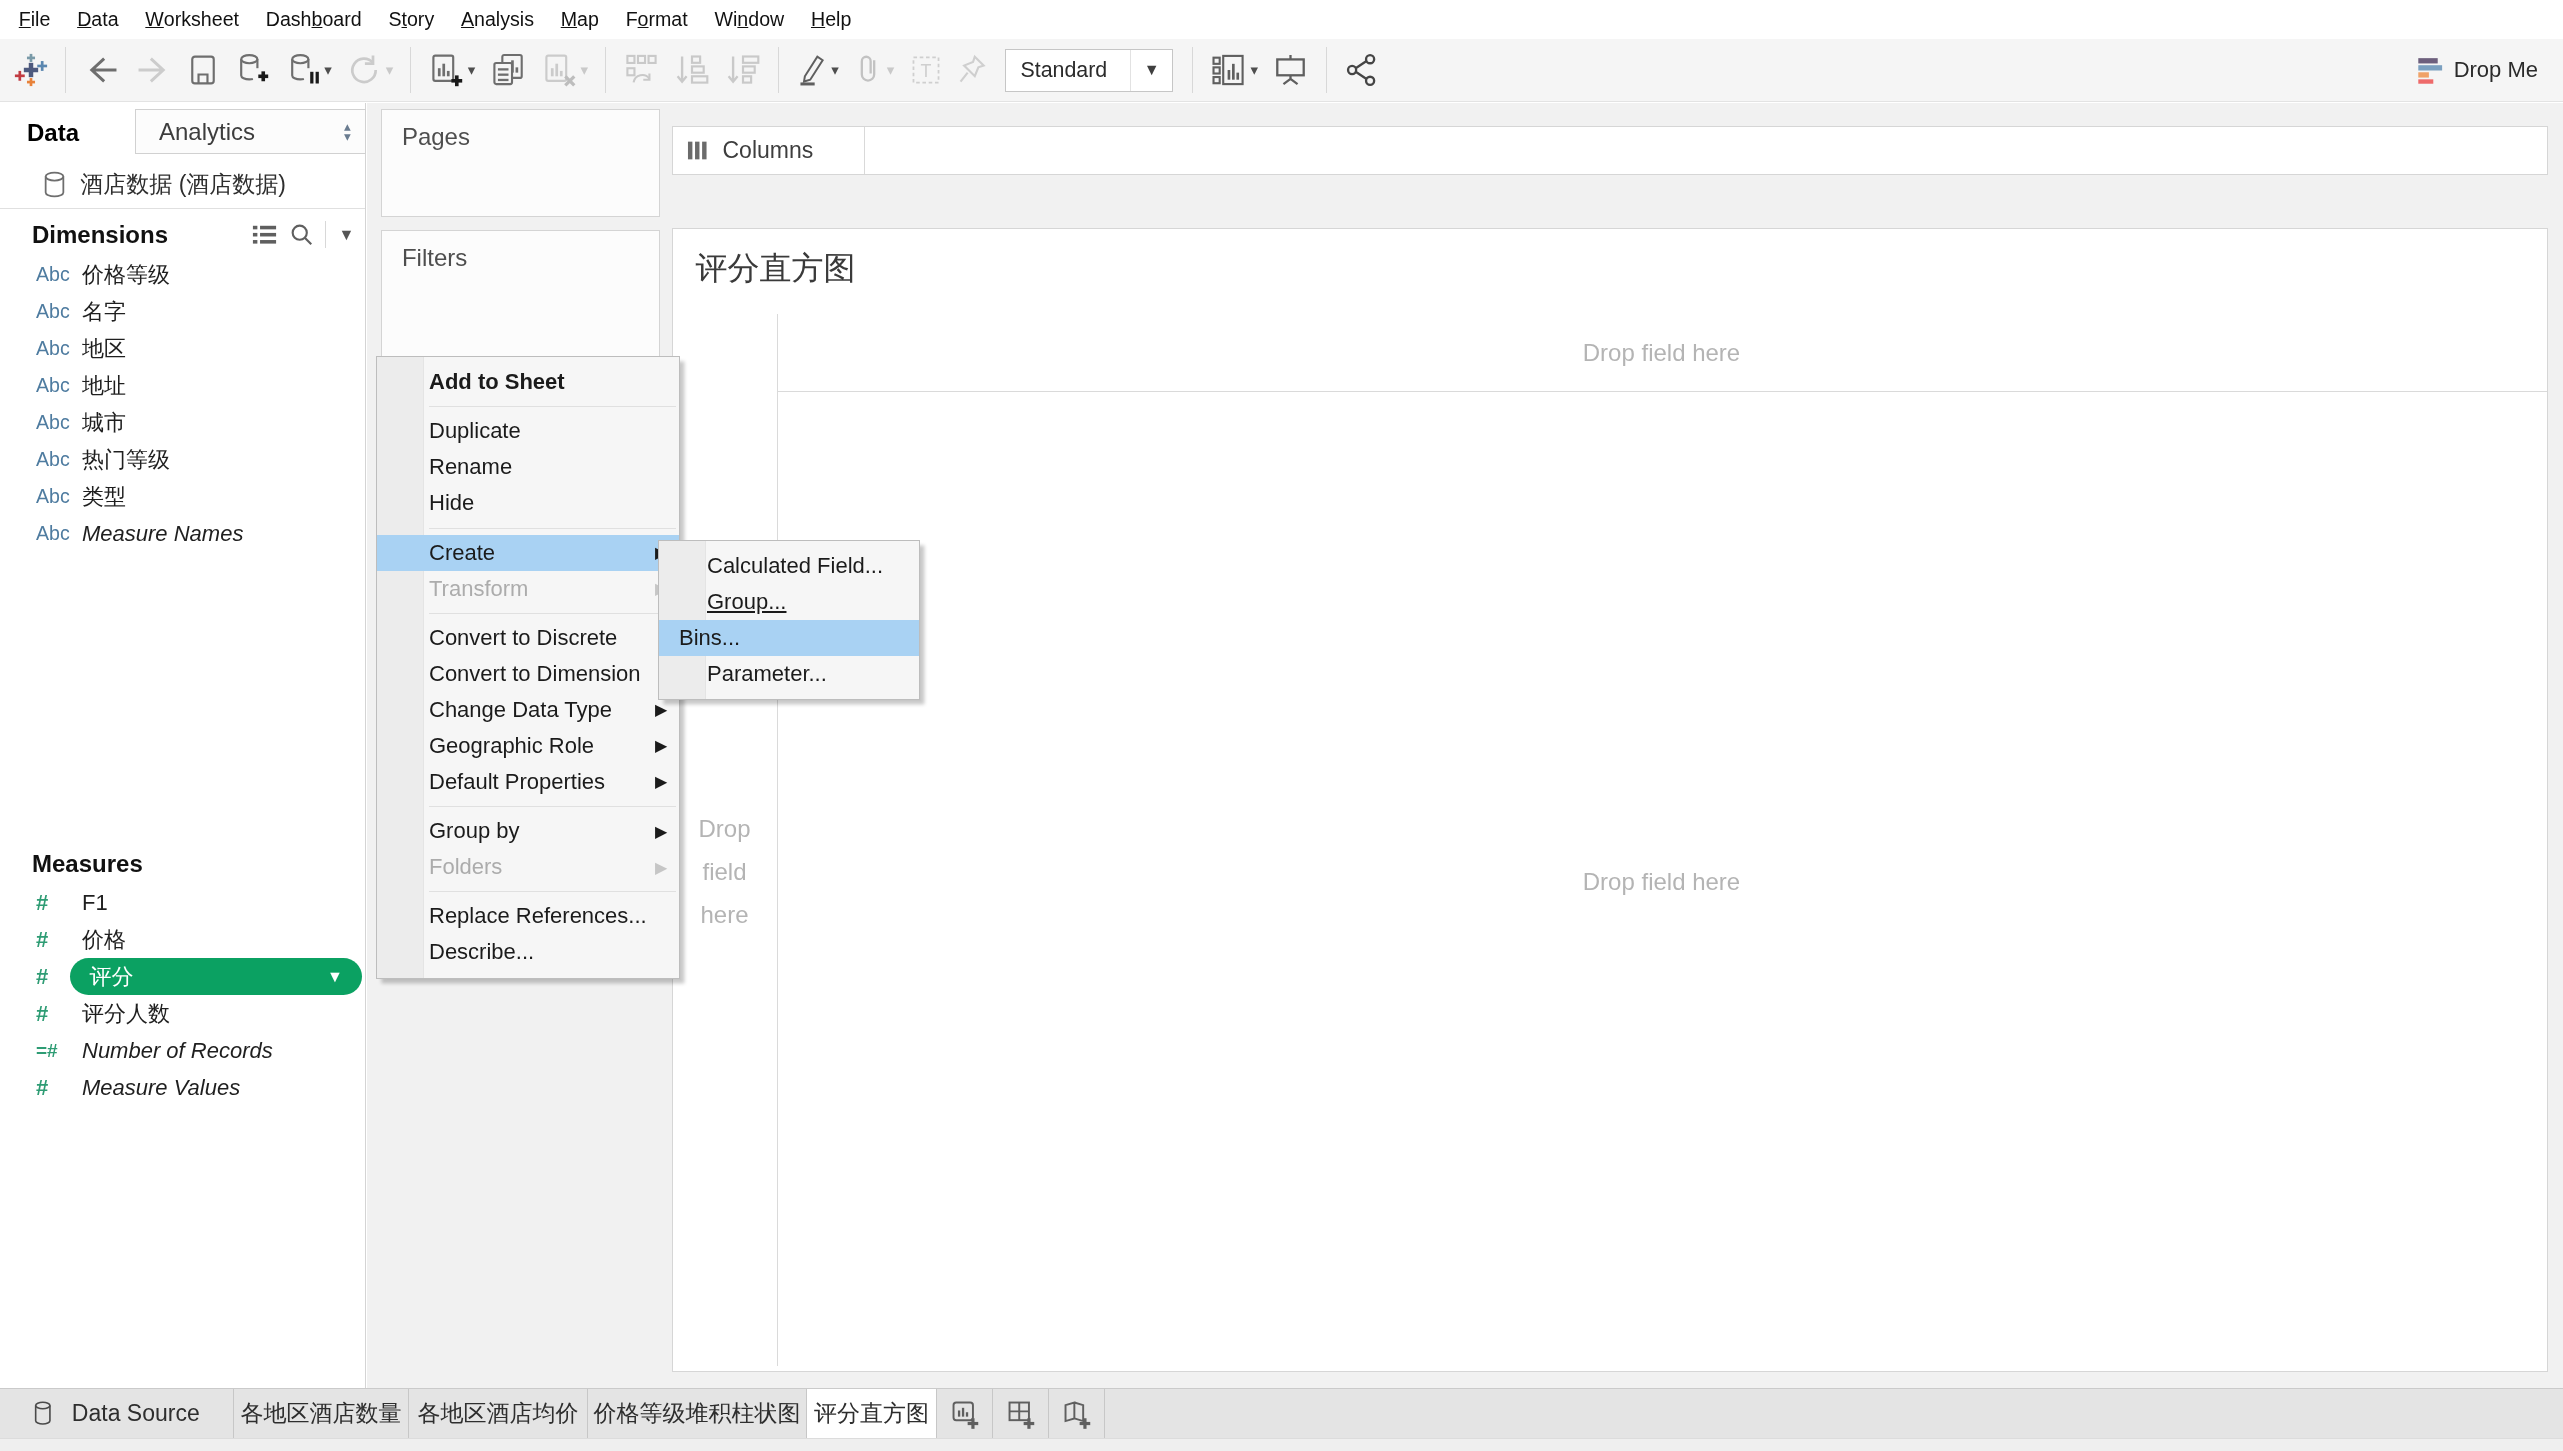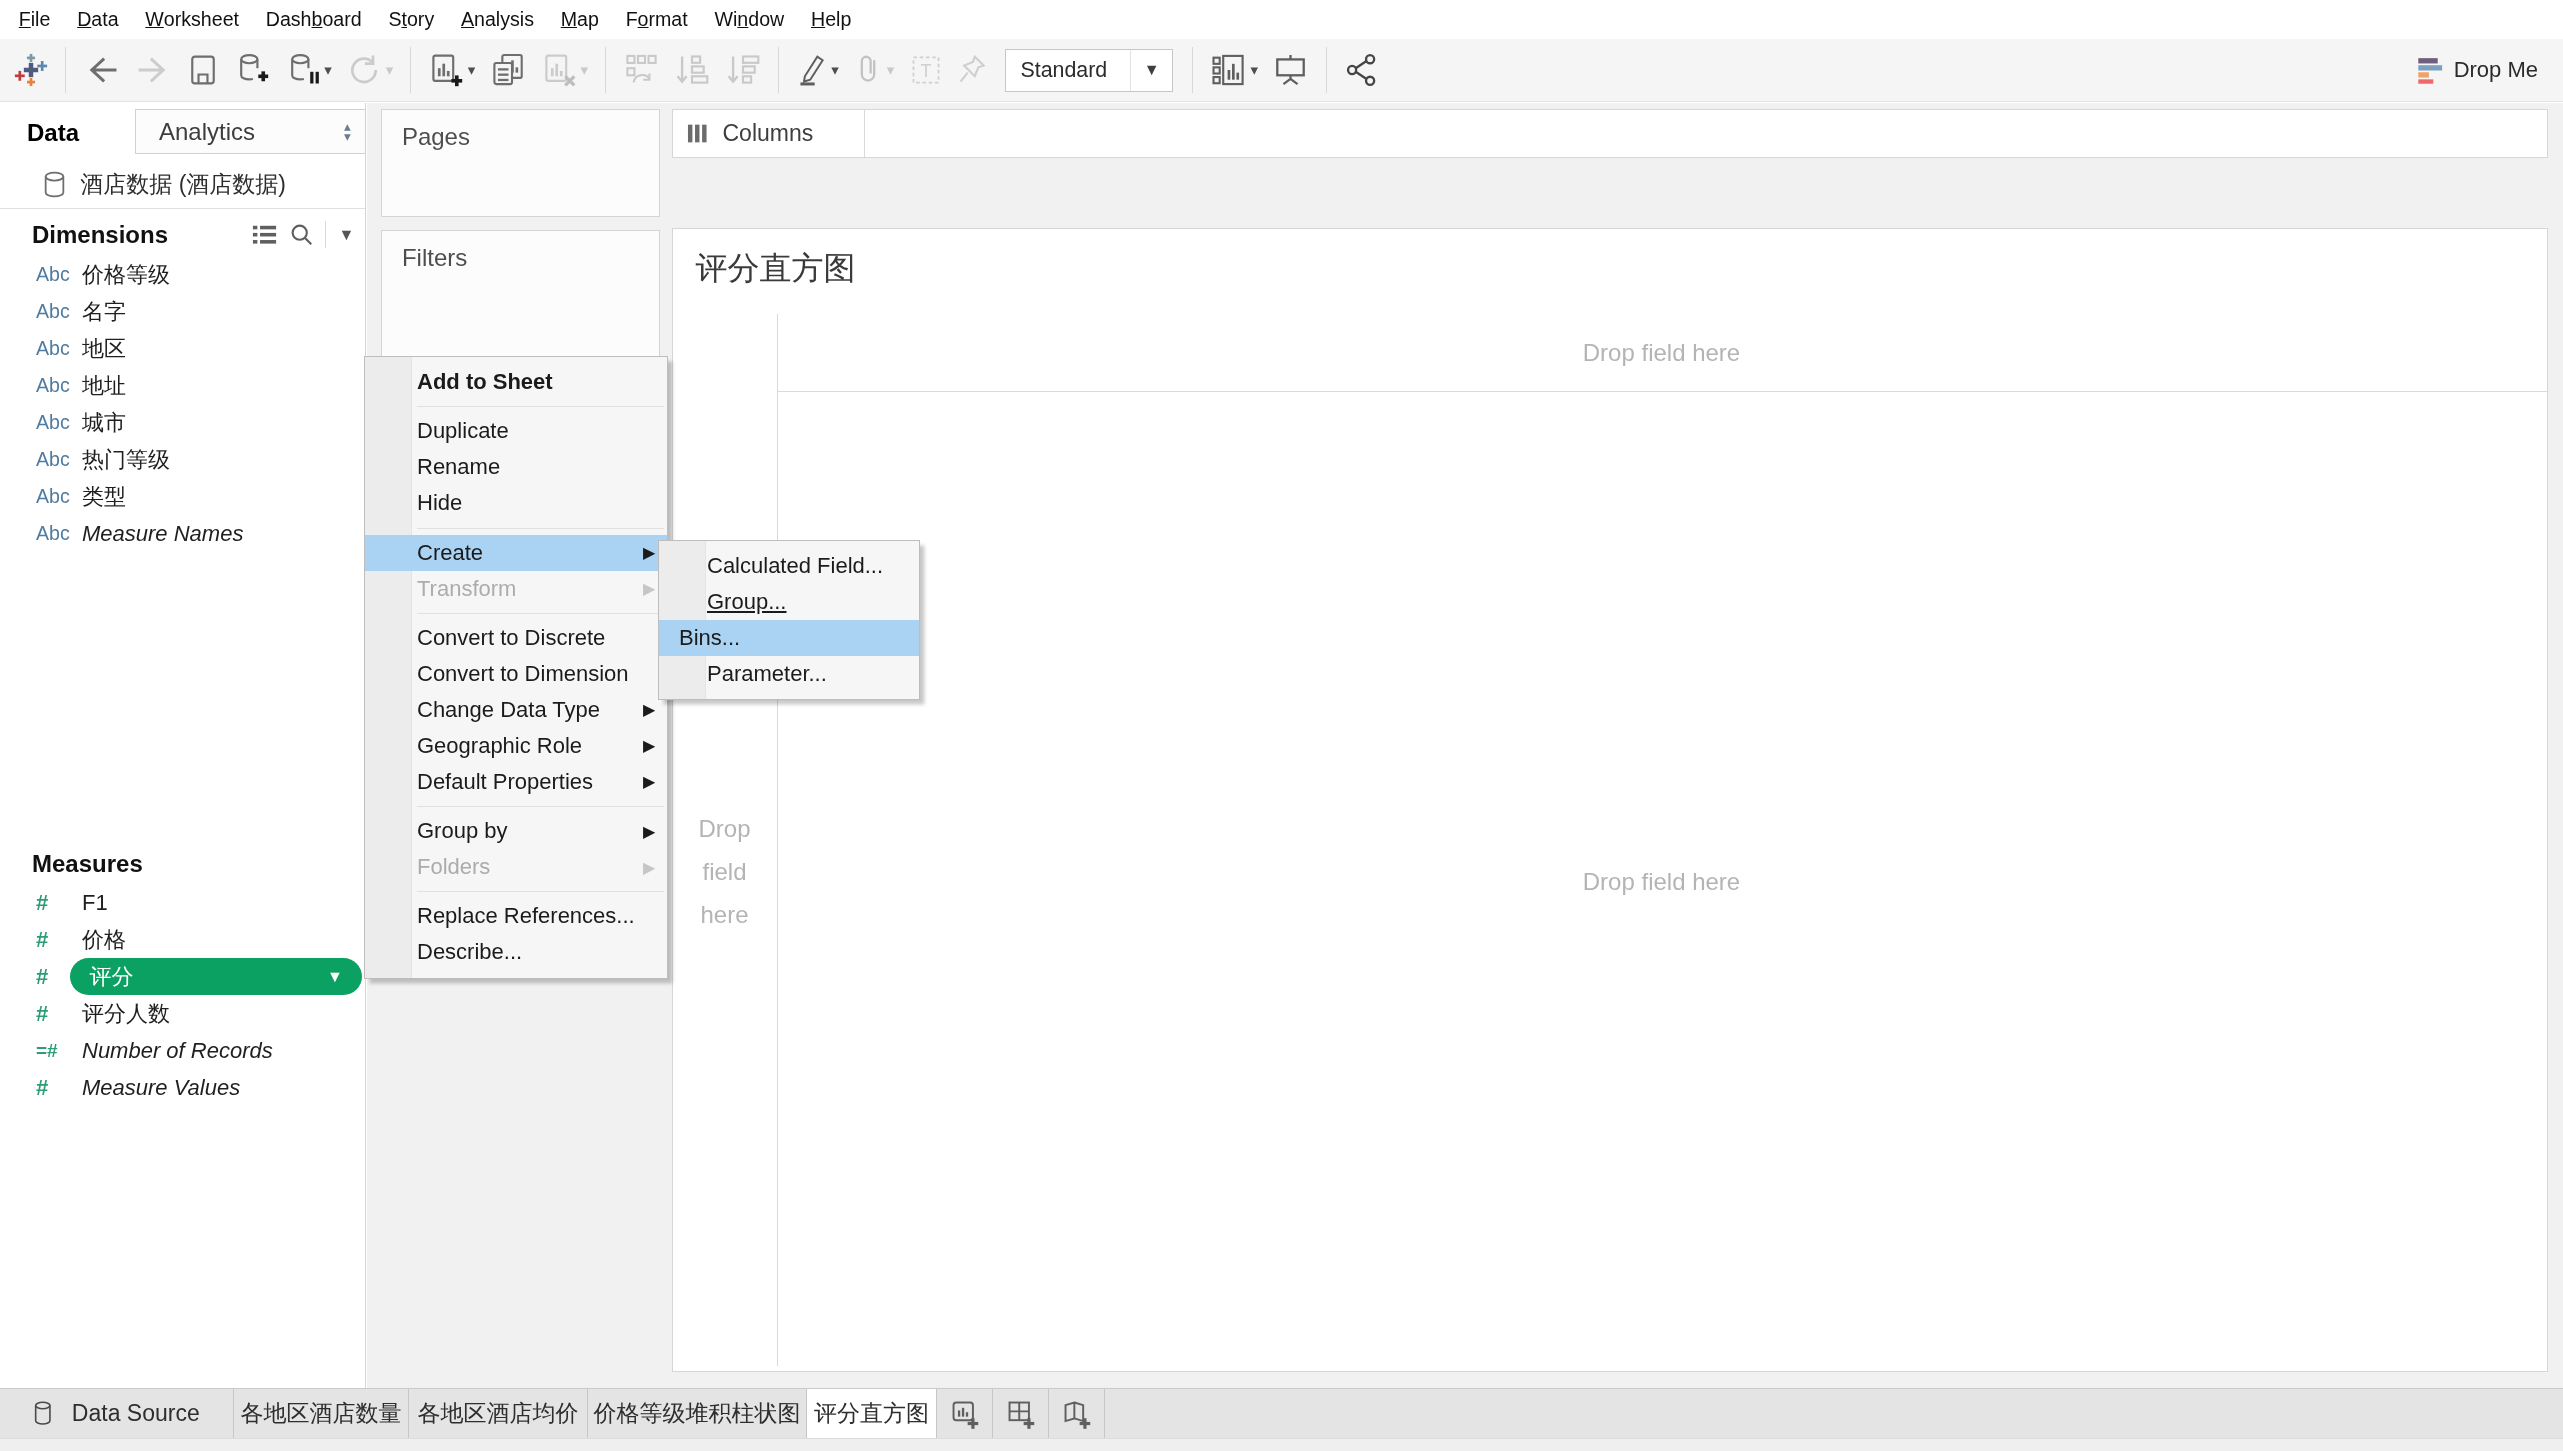--- a/index.html
+++ b/index.html
@@ -75,21 +75,21 @@
             align-items:center;justify-content:center;}
   .drop-main{position:absolute;left:104px;top:163px;right:0;bottom:0;display:flex;
              align-items:center;justify-content:center;}
   .drop-left{position:absolute;left:0;top:578px;width:104px;text-align:center;line-height:43px;}
 
   
   .menu{position:absolute;background:#f6f6f6;border:0.9px solid #bdbdbd;box-sizing:border-box;
         box-shadow:4.5px 4.5px 3.6px rgba(0,0,0,0.22);padding:7.1px 0;}
   .menu::before{content:"";position:absolute;left:0;top:0;bottom:0;width:46px;background:#ececec;
                 border-right:0.9px solid #e4e4e4;}
-  .ctx{left:364px;top:356px;width:304px;z-index:40;}
+  .ctx{left:376px;top:356px;width:304px;z-index:40;}
   .sub{left:658px;top:540px;width:262px;z-index:50;}
   .mi{position:relative;height:36px;display:flex;align-items:center;padding-left:52px;
       font-size:22px;color:#1b1b1b;z-index:1;}
   .mi .arr{position:absolute;right:11.6px;font-size:16px;color:#1b1b1b;}
   .mi.bold{font-weight:bold;}
   .mi.dis{color:#acacac;}
   .mi.dis .arr{color:#c6c6c6;}
   .mi.hl{background:#a9d2f3;}
   .msep{position:relative;height:0.9px;background:#e0e0e0;margin:6.2px 2.7px 6.2px 52px;z-index:1;}
 
@@ -456,21 +456,21 @@
   <div class="cardscol">
     <div class="card" style="top:6.2px;height:108px;">
       <span>Pages</span>
     </div>
     <div class="card" style="top:127px;height:343px;">
       <span>Filters</span>
     </div>
   </div>
 
   <div class="sheetregion">
-    <div class="shelf" style="top:6px;text-align:right;">
+    <div class="shelf" style="top:23px;text-align:right;">
       <div class="shelf-label">
         <svg width="21.4" height="23" viewBox="0 0 24 26">
             <g fill="#6b6b6b">
               <rect x="1" y="3" width="5" height="20"></rect>
               <rect x="9" y="3" width="5" height="20"></rect>
               <rect x="17" y="3" width="5" height="20"></rect>
             </g>
           </svg>
         <span>Columns</span>
       </div>

